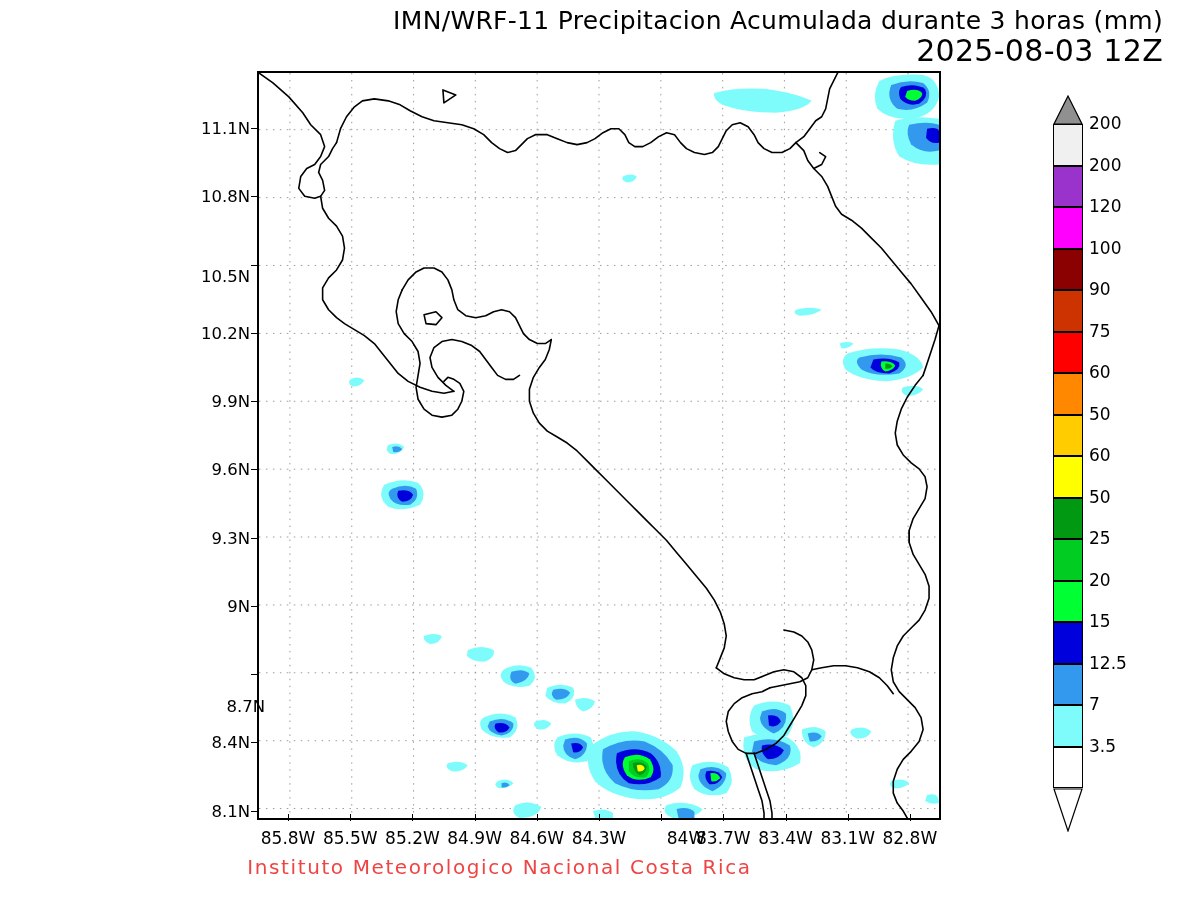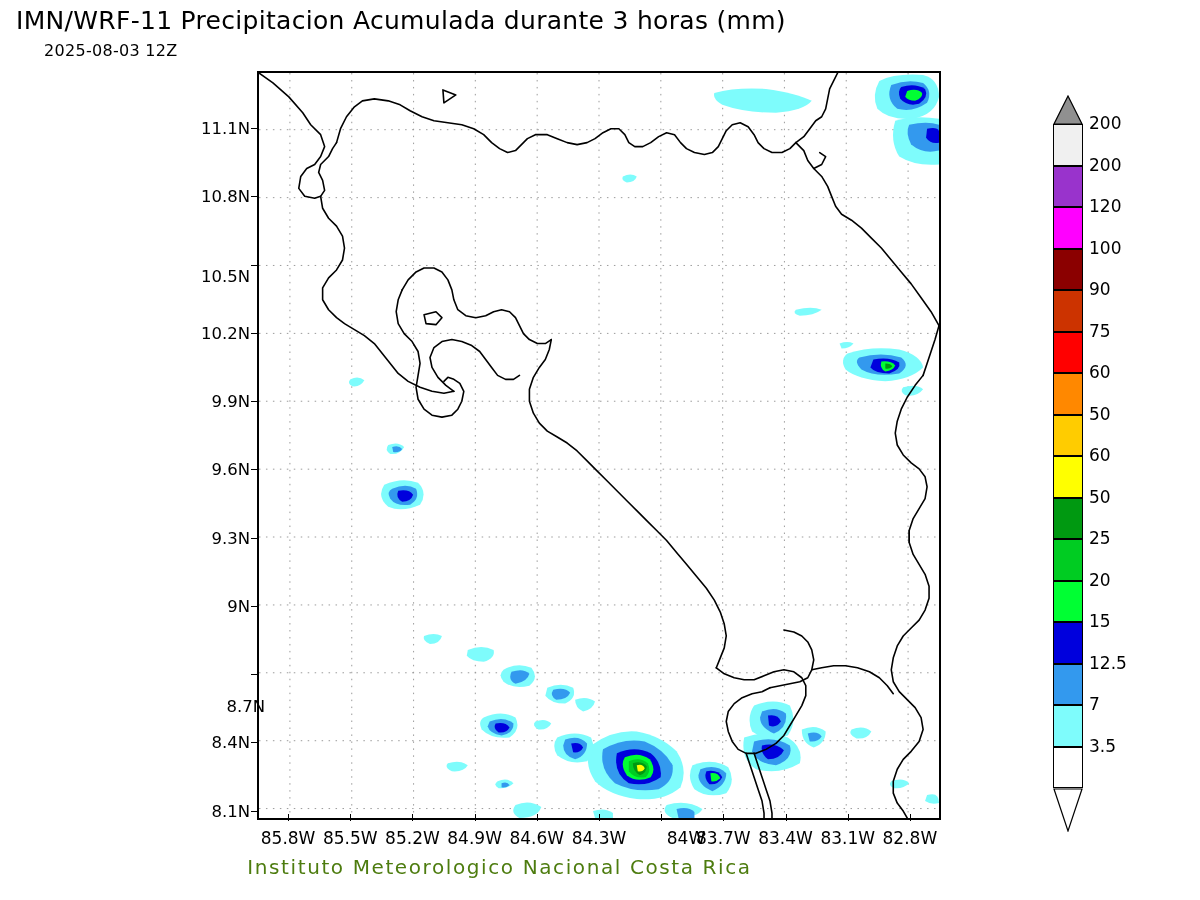--- a/index.html
+++ b/index.html
@@ -5,29 +5,29 @@
   html,body{margin:0;padding:0;}
   body{
     width:1200px;height:900px;background:#ffffff;
     font-family:"DejaVu Sans","Liberation Sans",sans-serif;
     overflow:hidden;position:relative;
   }
   #root{position:absolute;inset:0;}
 
   
   .title-block{
-    position:absolute;left:16px;top:6px;width:1155px;text-align:left;
+    position:absolute;left:8px;top:6px;width:1155px;text-align:right;
     pointer-events:none;
   }
   .title-line1{
     font-size:25px;letter-spacing:.3px;color:#000;line-height:30px;
     white-space:nowrap;
   }
   .title-line2{
-    font-size:16px;letter-spacing:.3px;color:#000;line-height:30px;
+    font-size:30px;letter-spacing:.3px;color:#000;line-height:30px;
     white-space:nowrap;
     margin-left:28px;
   }
 
   
   #plot{
     position:absolute;left:257px;top:71px;width:684px;height:749px;
     border:2px solid #000;box-sizing:border-box;background:#fff;
     overflow:hidden;
   }
@@ -41,21 +41,21 @@
   .xlab{
     position:absolute;text-align:center;font-size:17px;color:#000;
     width:70px;white-space:nowrap;
   }
   .ytick{position:absolute;width:7px;height:1px;background:#000;}
   .xtick{position:absolute;width:1px;height:7px;background:#000;}
 
   
   .footer{
     position:absolute;left:0;top:855px;width:999px;text-align:center;
-    font-size:20px;color:#4d7c0f;letter-spacing:1.6px;white-space:nowrap;
+    font-size:20px;color:#ef4444;letter-spacing:1.6px;white-space:nowrap;
   }
 
   
   #cbar{position:absolute;left:1053px;top:96px;width:120px;height:730px;}
   .cb-band{
     position:absolute;left:0;width:30px;border:1px solid #000;
     box-sizing:border-box;
   }
   .cb-lab{
     position:absolute;left:36px;font-size:17px;color:#000;

